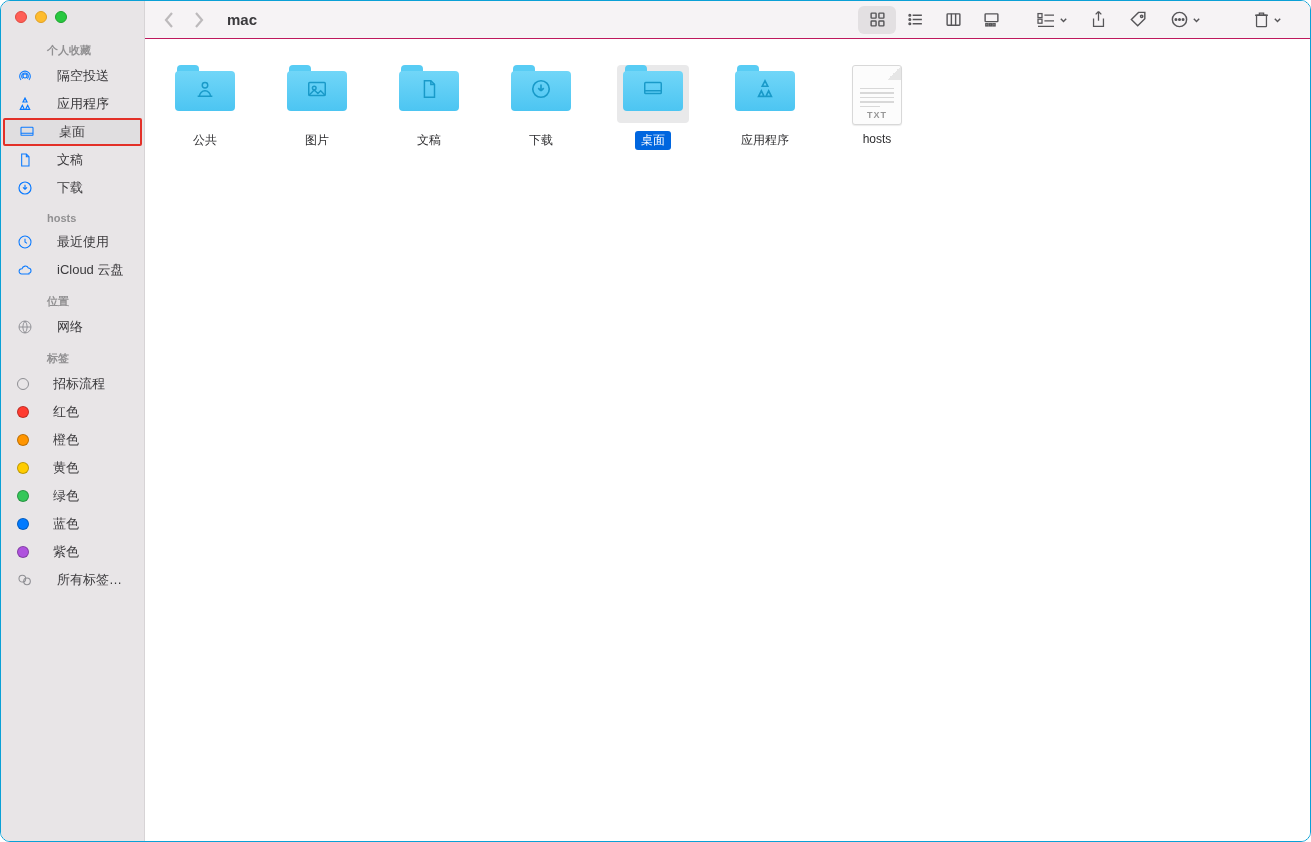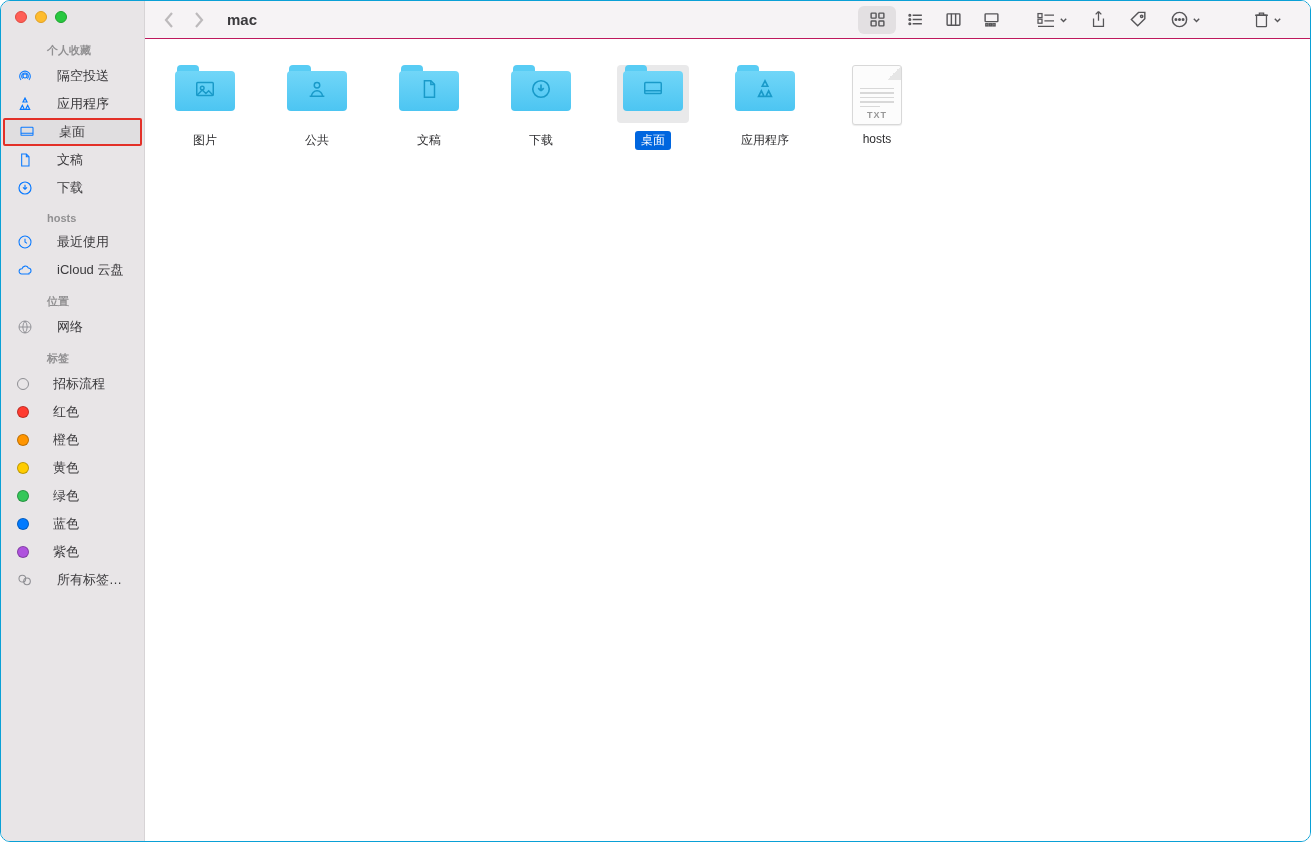--- a/index.html
+++ b/index.html
@@ -340,43 +340,43 @@
     </div>
 
     <div class="content">
       <div class="grid" id="grid">
           <div class="item">
             <div class="thumb-wrap">
               <div class="folder">
                 <div class="tab"></div>
                 <div class="body">
                   <span class="glyph"><svg viewBox="0 0 24 24" fill="none" stroke="currentColor" stroke-width="1.6">
+                      <circle cx="12" cy="8" r="3"></circle>
+                      <path d="M6 20a6 6 0 0 1 12 0"></path>
+                      <path d="M4 20h16"></path>
+                    </svg></span>
+                </div>
+              </div>
+            </div>
+            <div class="label">公共</div>
+          </div>
+          <div class="item">
+            <div class="thumb-wrap">
+              <div class="folder">
+                <div class="tab"></div>
+                <div class="body">
+                  <span class="glyph"><svg viewBox="0 0 24 24" fill="none" stroke="currentColor" stroke-width="1.6">
                       <rect x="3" y="5" width="18" height="14" rx="1"></rect>
                       <circle cx="9" cy="11" r="2"></circle>
                       <path d="M3 19l6-6 4 4 3-3 5 5"></path>
                     </svg></span>
                 </div>
               </div>
             </div>
             <div class="label">图片</div>
-          </div>
-          <div class="item">
-            <div class="thumb-wrap">
-              <div class="folder">
-                <div class="tab"></div>
-                <div class="body">
-                  <span class="glyph"><svg viewBox="0 0 24 24" fill="none" stroke="currentColor" stroke-width="1.6">
-                      <circle cx="12" cy="8" r="3"></circle>
-                      <path d="M6 20a6 6 0 0 1 12 0"></path>
-                      <path d="M4 20h16"></path>
-                    </svg></span>
-                </div>
-              </div>
-            </div>
-            <div class="label">公共</div>
           </div>
           <div class="item">
             <div class="thumb-wrap">
               <div class="folder">
                 <div class="tab"></div>
                 <div class="body">
                   <span class="glyph"><svg viewBox="0 0 24 24" fill="none" stroke="currentColor" stroke-width="1.6">
                       <path d="M7 3h7l4 4v14H7z"></path>
                       <path d="M14 3v4h4"></path>
                     </svg></span>

